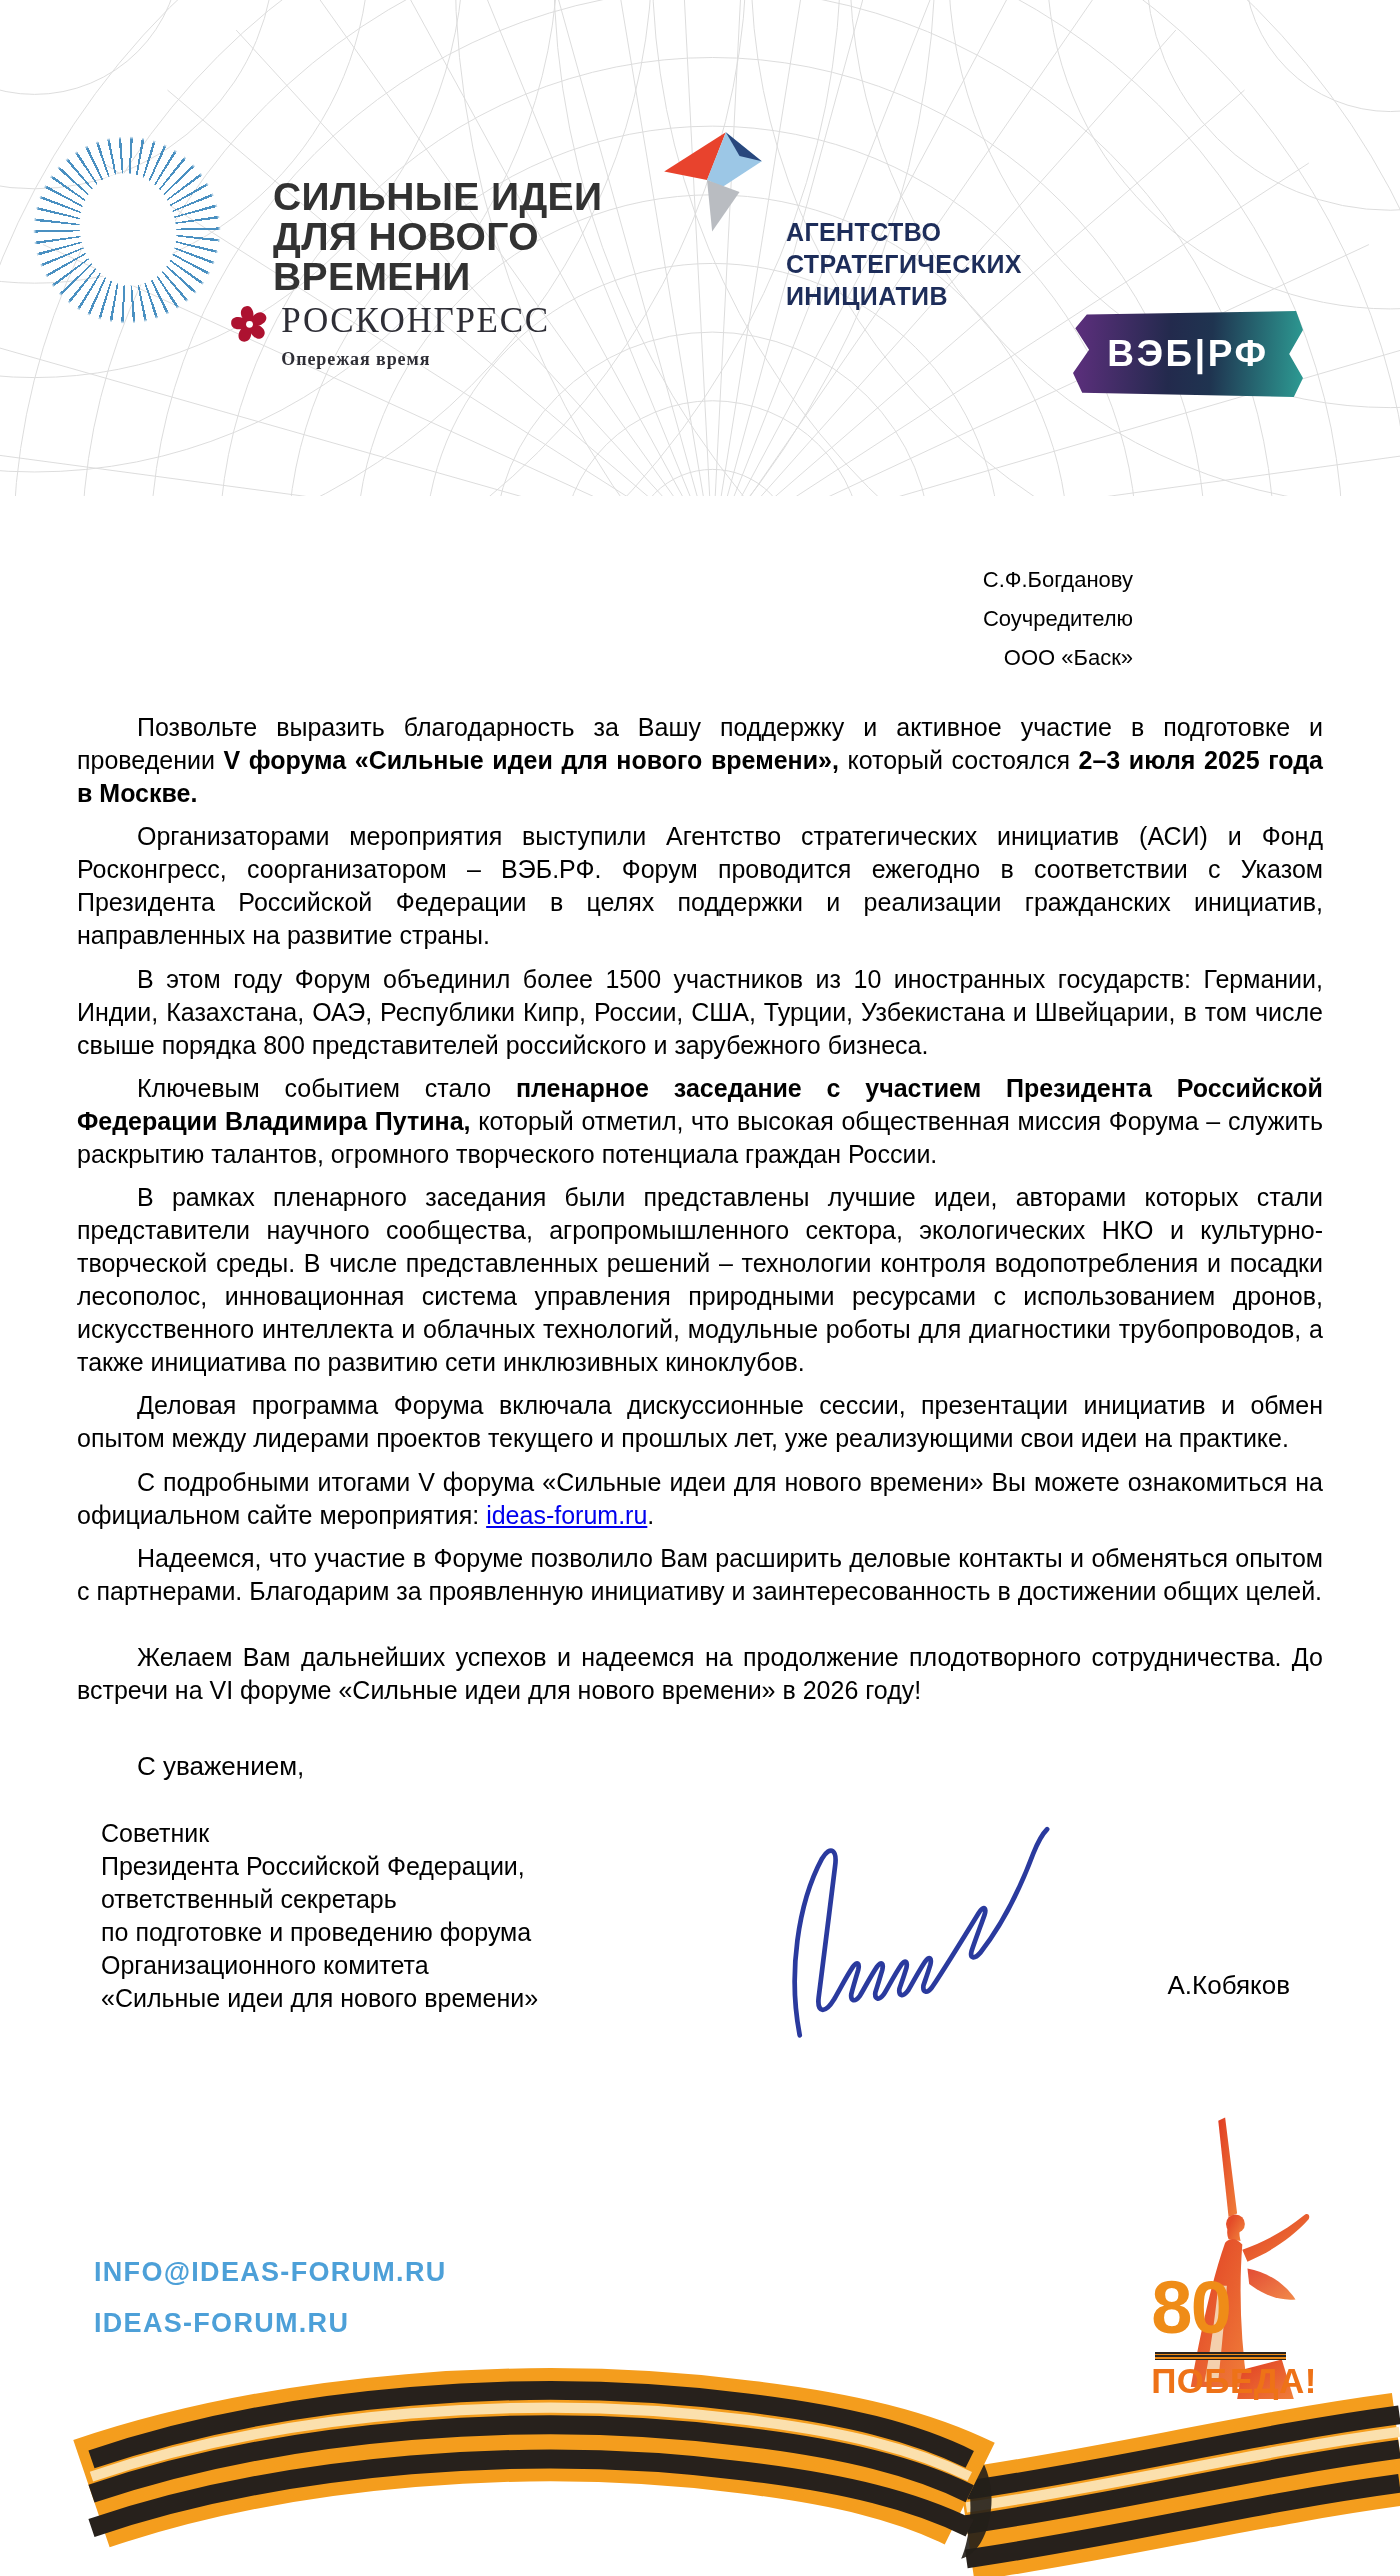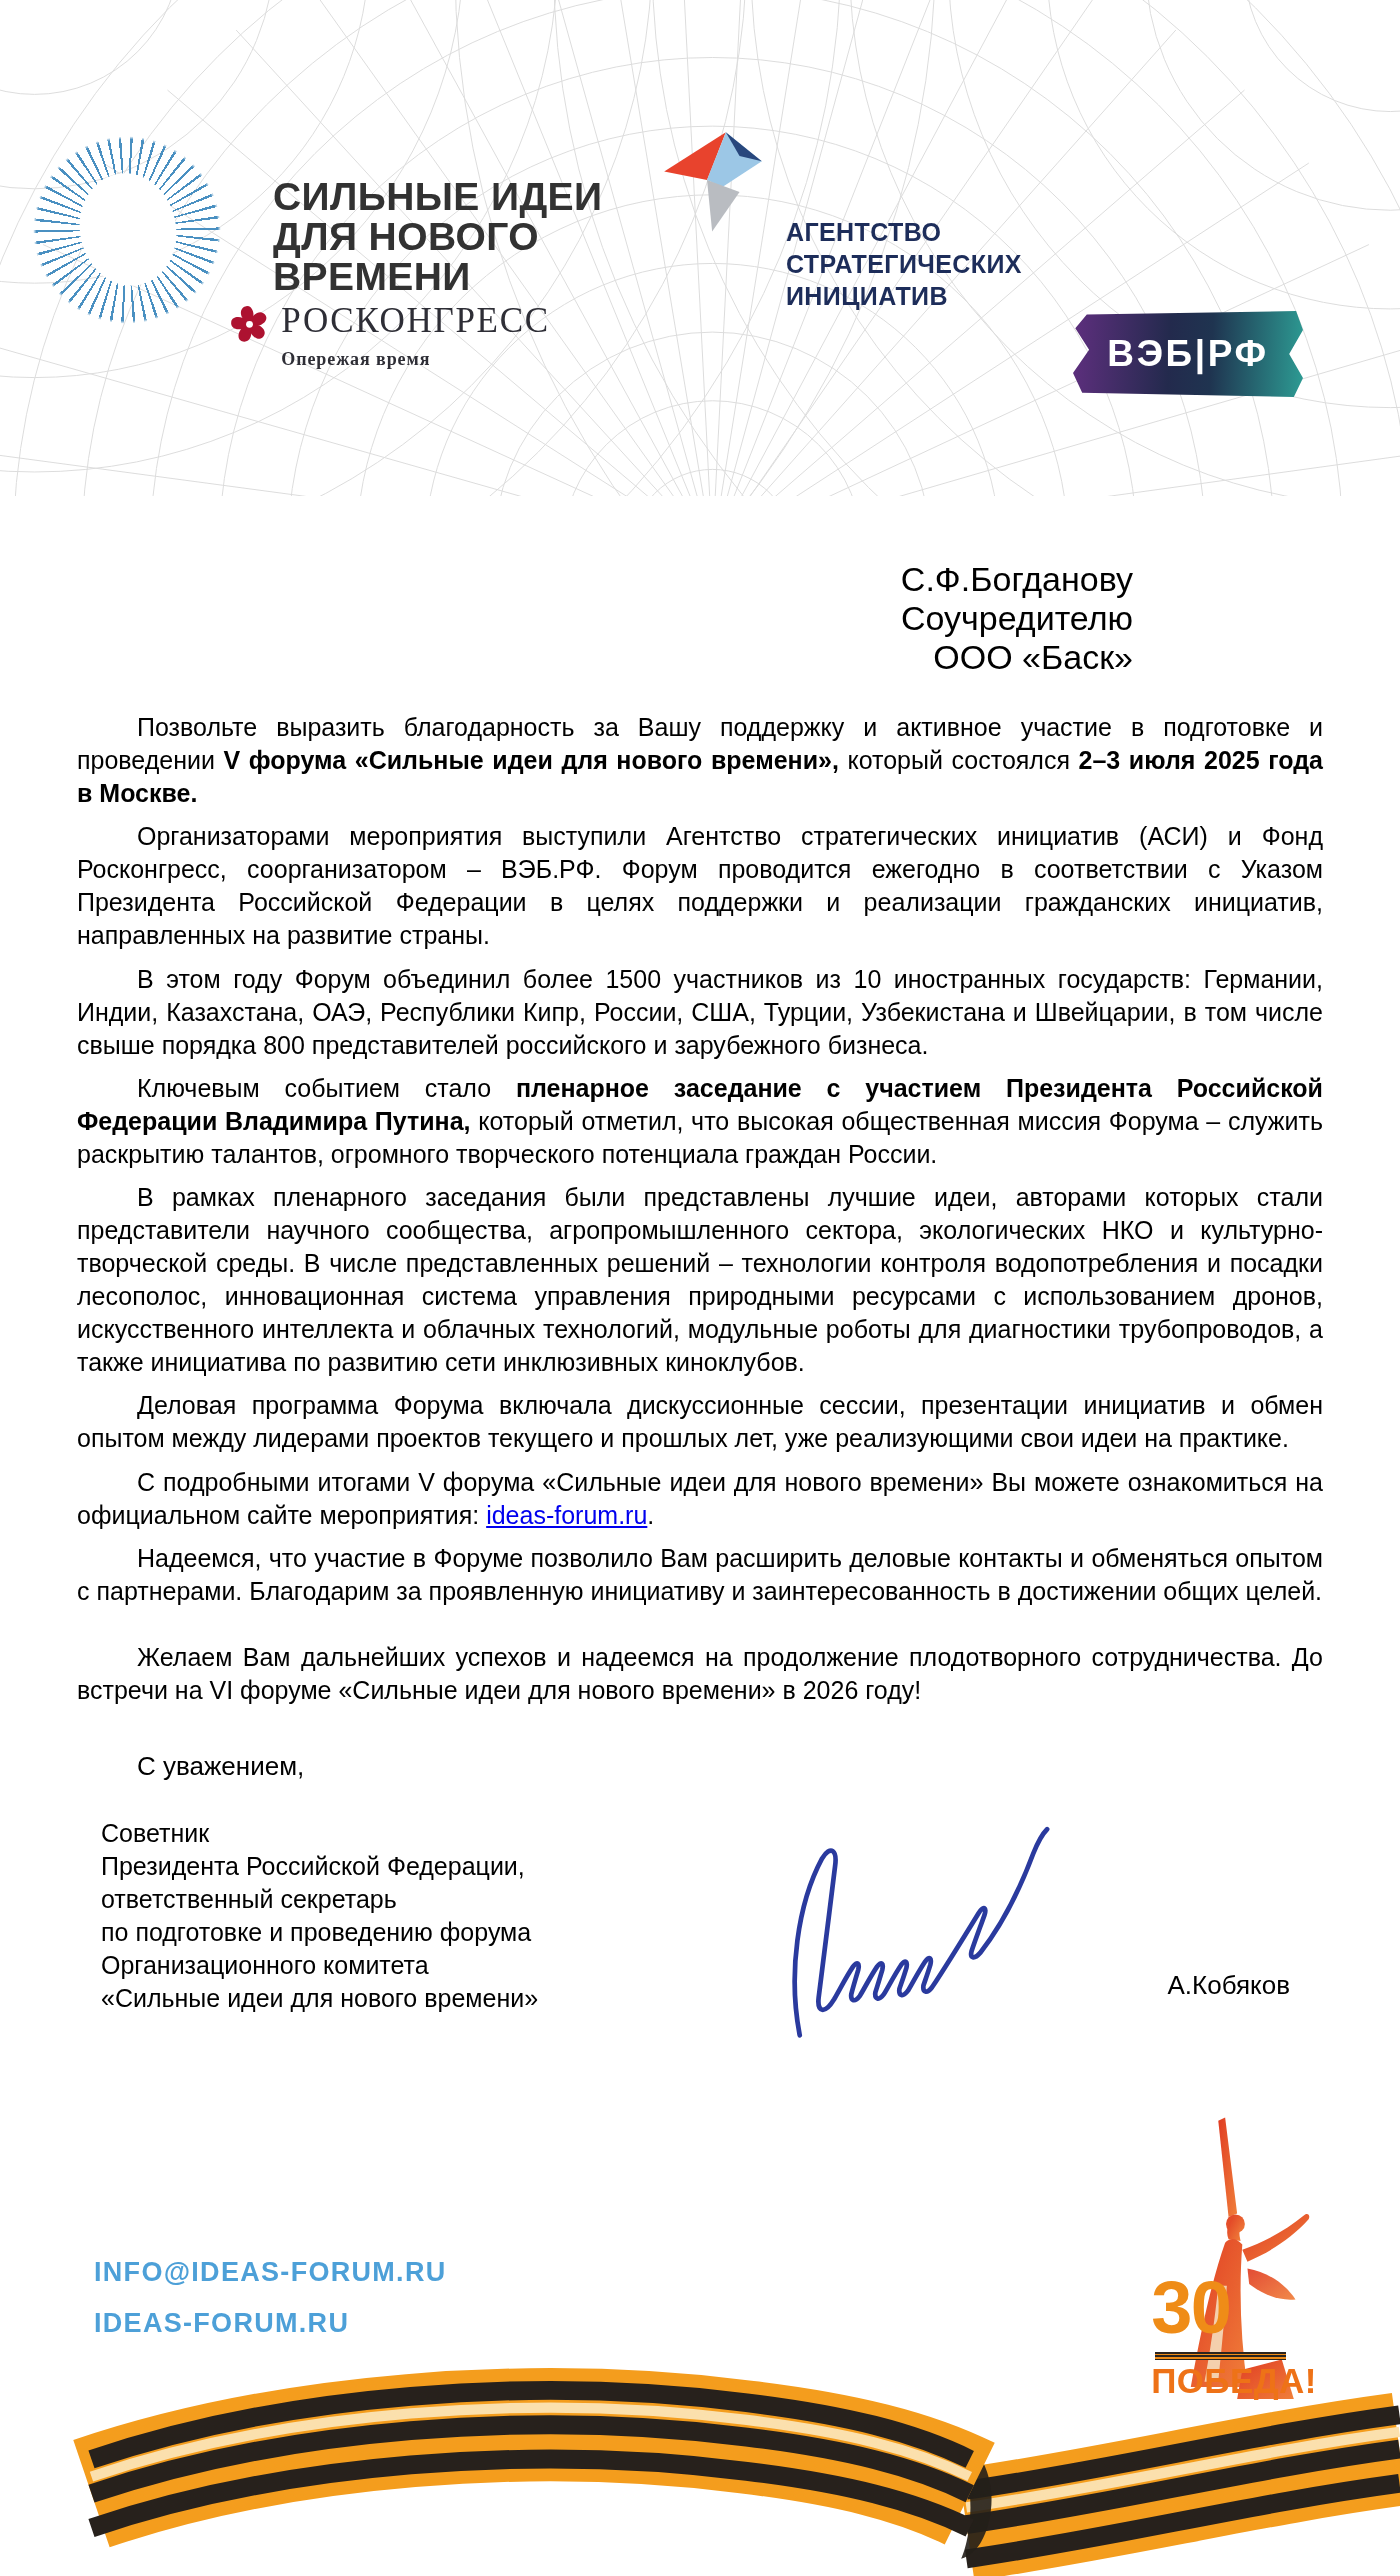--- a/index.html
+++ b/index.html
@@ -27,21 +27,21 @@
   .asi-text{position:absolute;left:786px;top:216px;font-size:25px;font-weight:bold;
     line-height:32px;color:#1d2d5a;letter-spacing:0.4px;}
   
   .veb{position:absolute;left:1073px;top:311px;width:230px;height:86px;
     background:linear-gradient(93deg,#5e2f7e 0%,#232a4d 42%,#1f3450 60%,#2d9b93 100%);
     clip-path:polygon(6% 4%,97% 0%,100% 22%,94% 50%,100% 78%,96% 100%,4% 95%,0% 72%,7% 45%,1% 20%);
     display:flex;align-items:center;justify-content:center;}
   .veb span{color:#fff;font-size:37px;font-weight:bold;letter-spacing:2.6px;}
   
   .recipient{position:absolute;right:267px;top:560px;text-align:right;
-    font-size:34px;line-height:39px;}
+    font-size:22px;line-height:39px;}
   .letter{position:absolute;left:77px;top:685px;width:1246px;}
   .salutation{text-align:center;font-weight:bold;font-size:26px;line-height:33px;}
   .para{font-size:25px;line-height:33px;text-align:justify;text-indent:60px;margin:10.3px 0 0 0;}
   .para:first-of-type{margin-top:26px;}
   .para.gap{margin-top:33px;}
   .doc-link{color:var(--link-color,#0000EE);text-decoration:underline;}
   .closing{margin-top:43px;font-size:26px;line-height:33px;text-indent:60px;}
   .sig-block{position:relative;margin-top:34px;height:275px;}
   .signer-title{width:601px;margin-left:24px;text-align:left;font-size:25px;line-height:33px;}
   .signer-name{position:absolute;right:33px;top:153px;font-size:26px;}
@@ -238,21 +238,21 @@
       </defs>
       <path d="M84,8 L92,4 L106,116 L96,120 Z" fill="url(#vgrad)"></path>
       <circle cx="104" cy="128" r="11" fill="url(#vgrad)"></circle>
       <path d="M96,146 C92,136 96,124 102,120 L110,124 C108,132 108,140 110,148 Z" fill="url(#vgrad)"></path>
       <path d="M92,150 C78,190 66,240 52,318 L118,318 C110,262 108,205 112,152 C104,144 98,144 92,150 Z" fill="url(#vgrad)"></path>
       <path d="M112,158 C136,150 162,136 184,118 C188,114 192,118 189,123 C170,144 146,160 118,172 Z" fill="url(#vgrad)"></path>
       <path d="M118,180 C142,184 162,198 174,216 C154,218 136,210 120,198 Z" fill="url(#vgrad)" opacity="0.92"></path>
       <path d="M112,298 L158,286 L172,332 L106,332 Z" fill="url(#vgrad)"></path>
       <path d="M84,200 C80,240 74,280 68,312 L84,312 C88,272 92,232 94,200 Z" fill="#f6e3c3" opacity="0.85"></path>
     </svg>
-    <div class="v80">30</div>
+    <div class="v80">80</div>
     <div class="vstripes"></div>
     <div class="vword">ПОБЕДА!</div>
   </div>
 
   <svg class="ribbon" width="1400" height="223" viewBox="0 0 1631 260">
 
     <g fill="none">
       <path d="M 1126,200 C 1300,175 1460,135 1631,112" stroke="#F49D1D" stroke-width="132"></path>
       <path d="M 1126,180 C 1300,155 1460,115 1631,92" stroke="#fbe0ad" stroke-width="12"></path>
       <path d="M 1126,160 C 1300,135 1460,95 1631,72" stroke="#27211C" stroke-width="22"></path>

